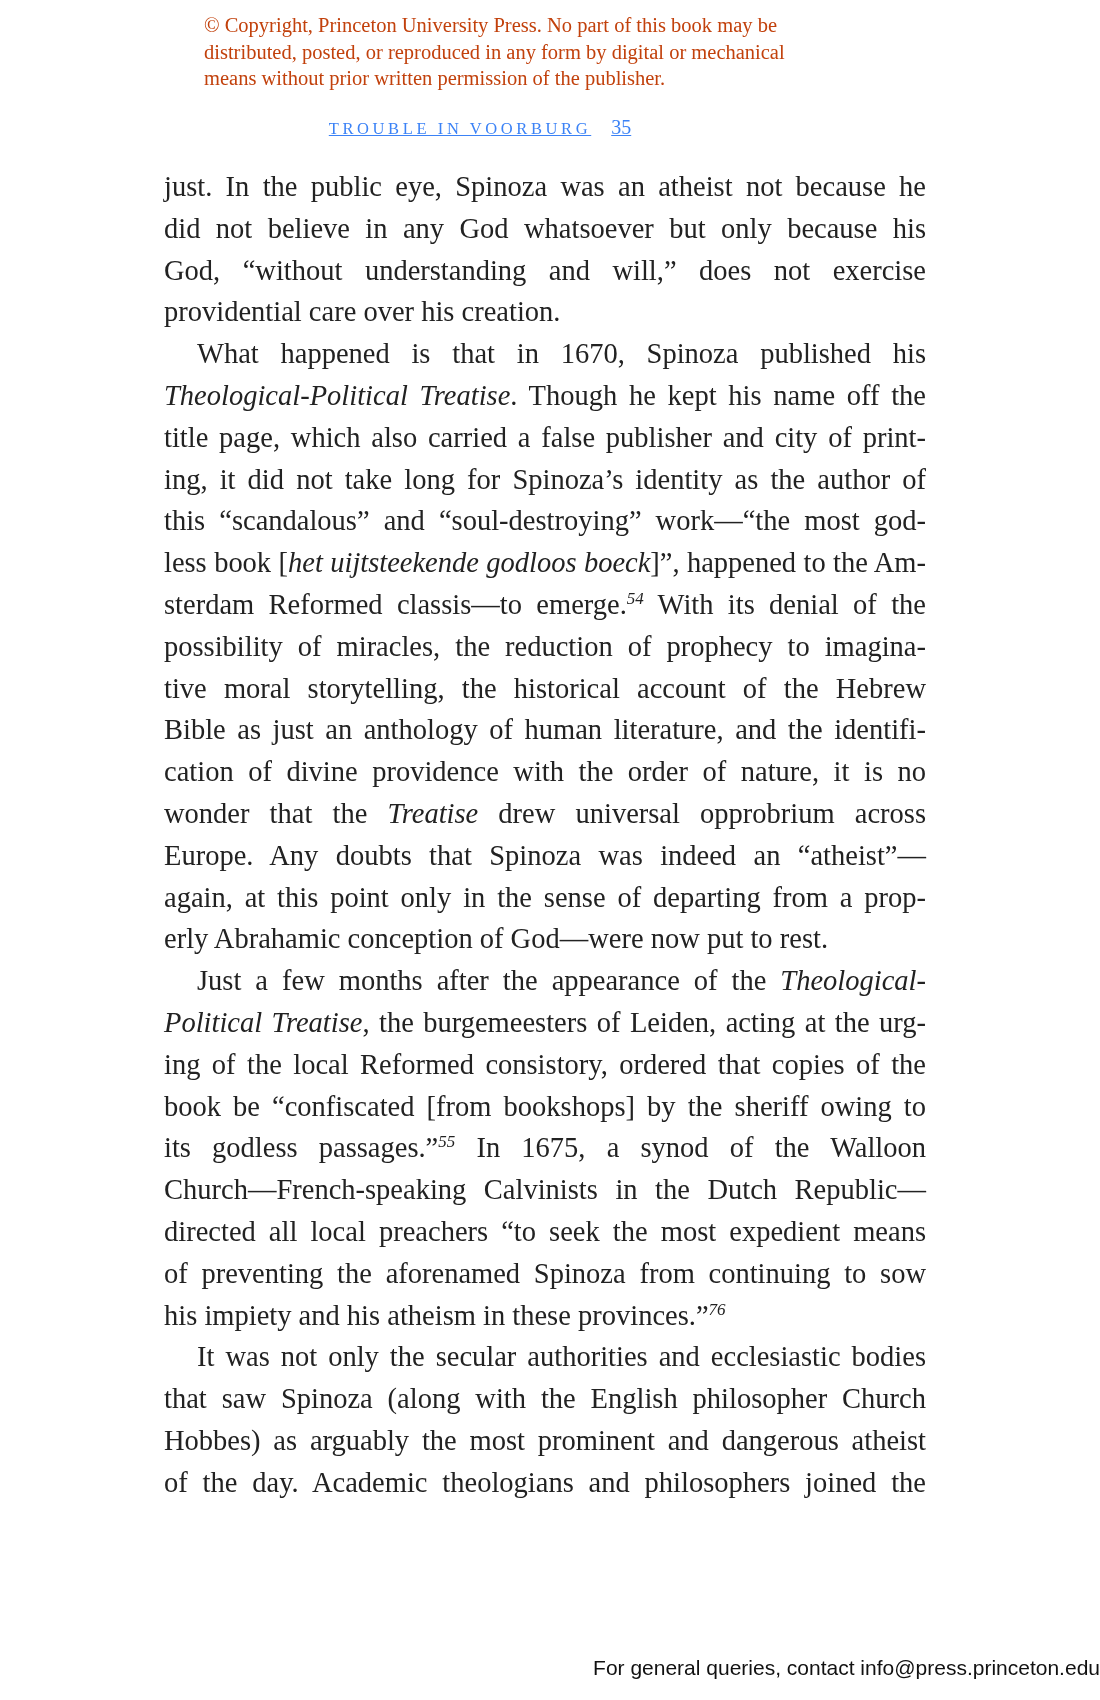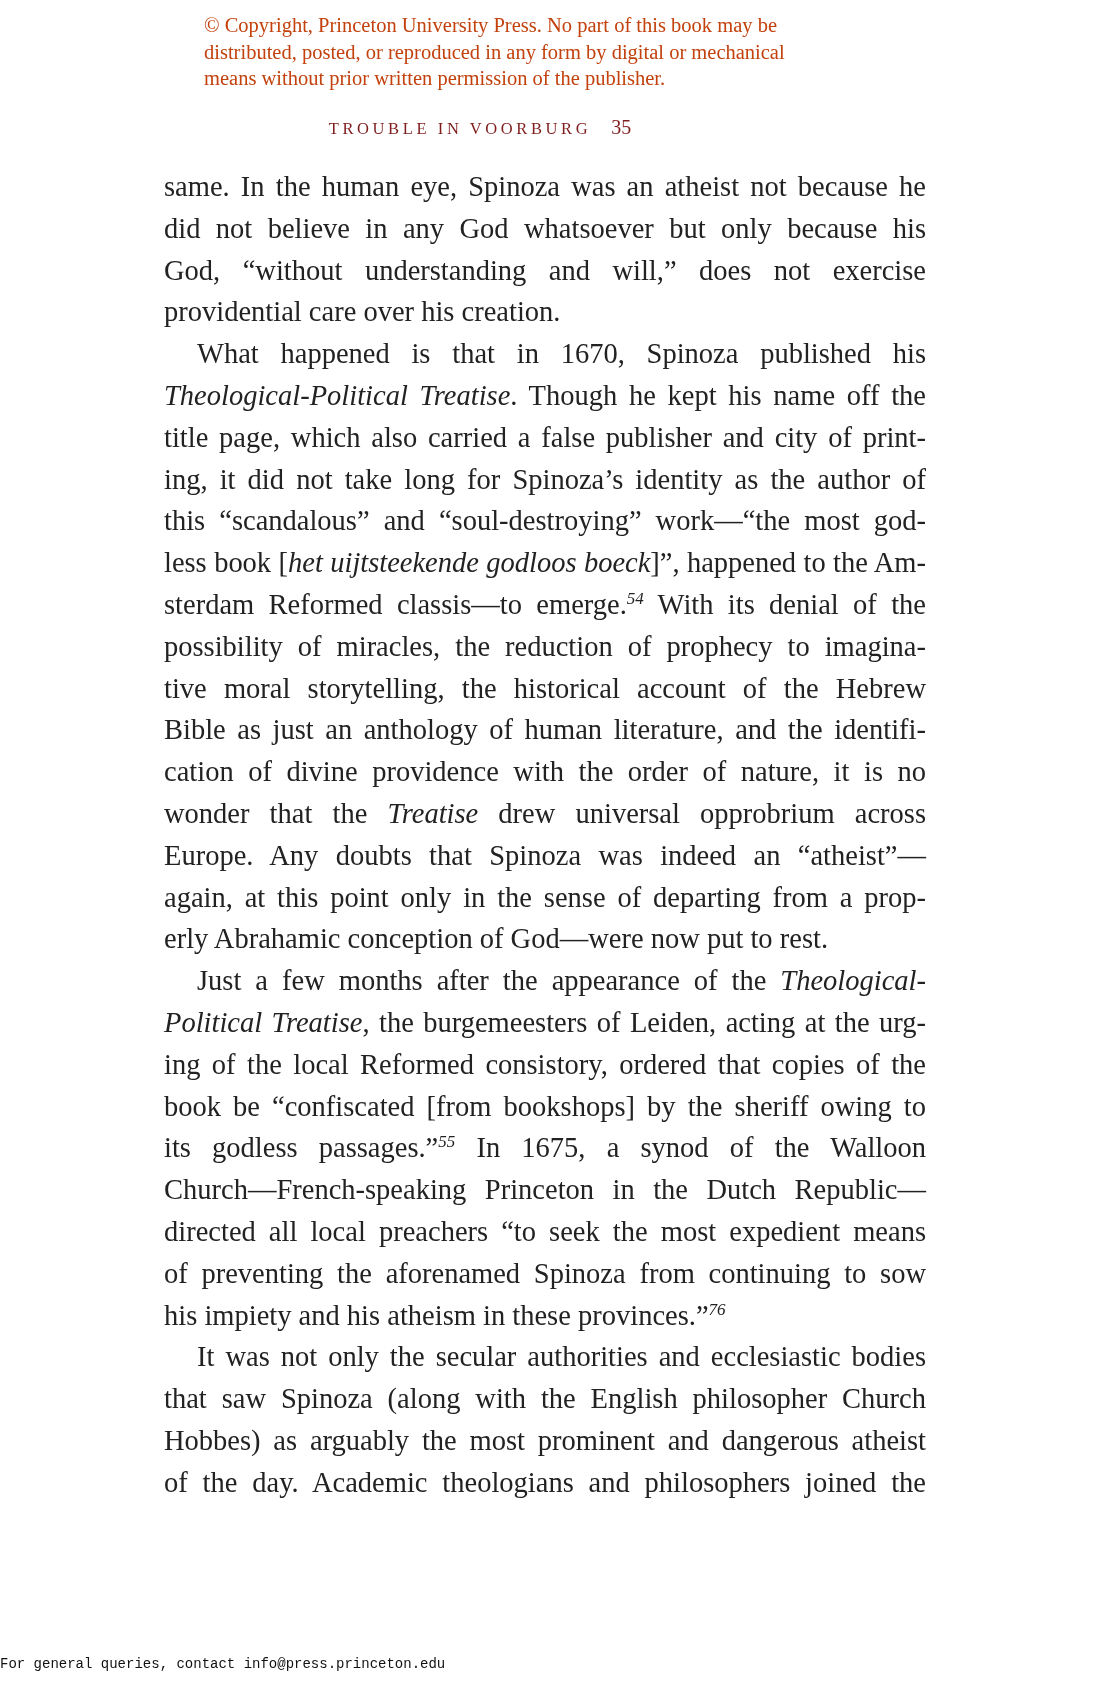--- a/index.html
+++ b/index.html
@@ -5,56 +5,57 @@
   html, body { margin:0; padding:0; background:#ffffff; }
   body { width:1100px; height:1700px; position:relative; overflow:hidden; }
   .copyright {
     position:absolute; left:204px; top:12px; width:720px;
     font-family:Liberation Serif, serif; font-size:20.5px; line-height:26.5px;
     color:#c2410c;
   }
   .running-head {
     position:absolute; left:0; top:116px; width:960px; text-align:center;
     font-family:"Liberation Serif", serif; font-size:16.5px; letter-spacing:3.6px;
-    color:#7f1d1d;
+    color:#3b82f6;
+    text-decoration:underline;
   }
   .running-head .title { text-transform:uppercase; }
   .running-head .pg { margin-left:20px; letter-spacing:0; font-size:20px; }
   .body-text {
     position:absolute; left:164px; top:166px; width:762px;
     font-family:"Liberation Serif", serif; font-size:28.5px; color:#222222;
   }
   .line {
     display:block; height:41.8px; line-height:41.8px; white-space:nowrap;
     text-align:justify; text-align-last:justify;
   }
   .line.last { text-align-last:left; }
   .line.indent { padding-left:33px; }
   .line i { }
   .line sup { font-size:17px; vertical-align:10px; line-height:0;font-style:italic; }
   .footer {
-    position:absolute; left:0; top:1656px; width:1100px; text-align:left;
-    font-family:Liberation Mono, monospace; font-size:14px; color:#111111;
+    position:absolute; left:0; top:1656px; width:1100px; text-align:right;
+    font-family:Liberation Sans, sans-serif; font-size:21px; color:#111111;
   }
 </style>
 </head>
 <body>
 
 <div class="copyright">
   <div>© Copyright, Princeton University Press. No part of this book may be</div>
   <div>distributed, posted, or reproduced in any form by digital or mechanical</div>
   <div>means without prior written permission of the publisher.</div>
 </div>
 
 <div class="running-head">
   <span class="title">Trouble in Voorburg</span><span class="pg">35</span>
 </div>
 
 <div class="body-text">
-  <span class="line"><span>same. In the human eye, Spinoza was an atheist not because he</span></span>
+  <span class="line"><span>just. In the public eye, Spinoza was an atheist not because he</span></span>
   <span class="line"><span>did not believe in any God whatsoever but only because his</span></span>
   <span class="line"><span>God, “without understanding and will,” does not exercise</span></span>
   <span class="line last"><span>providential care over his creation.</span></span>
   <span class="line indent"><span>What happened is that in 1670, Spinoza published his</span></span>
   <span class="line"><i>Theological-Political Treatise</i><span>. Though he kept his name off the</span></span>
   <span class="line"><span>title page, which also carried a false publisher and city of print-</span></span>
   <span class="line"><span>ing, it did not take long for Spinoza’s identity as the author of</span></span>
   <span class="line"><span>this “scandalous” and “soul-destroying” work—“the most god-</span></span>
   <span class="line" style="letter-spacing: -0.0144413px;"><span>less book [</span><i>het uijtsteekende godloos boeck</i><span>]”, happened to the Am-</span></span>
   <span class="line"><span>sterdam Reformed classis—to emerge.</span><sup>54</sup><span> With its denial of the</span></span>
@@ -64,21 +65,21 @@
   <span class="line"><span>cation of divine providence with the order of nature, it is no</span></span>
   <span class="line"><span>wonder that the </span><i>Treatise</i><span> drew universal opprobrium across</span></span>
   <span class="line"><span>Europe. Any doubts that Spinoza was indeed an “atheist”—</span></span>
   <span class="line"><span>again, at this point only in the sense of departing from a prop-</span></span>
   <span class="line last"><span>erly Abrahamic conception of God—were now put to rest.</span></span>
   <span class="line indent"><span>Just a few months after the appearance of the </span><i>Theological-</i></span>
   <span class="line" style="word-spacing: 0.00173611px;"><i>Political Treatise</i><span>, the burgemeesters of Leiden, acting at the urg-</span></span>
   <span class="line"><span>ing of the local Reformed consistory, ordered that copies of the</span></span>
   <span class="line"><span>book be “confiscated [from bookshops] by the sheriff owing to</span></span>
   <span class="line"><span>its godless passages.”</span><sup>55</sup><span> In 1675, a synod of the Walloon</span></span>
-  <span class="line"><span>Church—French-speaking Princeton in the Dutch Republic—</span></span>
+  <span class="line"><span>Church—French-speaking Calvinists in the Dutch Republic—</span></span>
   <span class="line"><span>directed all local preachers “to seek the most expedient means</span></span>
   <span class="line"><span>of preventing the aforenamed Spinoza from continuing to sow</span></span>
   <span class="line last"><span>his impiety and his atheism in these provinces.”</span><sup>76</sup></span>
   <span class="line indent"><span>It was not only the secular authorities and ecclesiastic bodies</span></span>
   <span class="line"><span>that saw Spinoza (along with the English philosopher Church</span></span>
   <span class="line"><span>Hobbes) as arguably the most prominent and dangerous atheist</span></span>
   <span class="line"><span>of the day. Academic theologians and philosophers joined the</span></span>
 </div>
 
 <div class="footer">For general queries, contact info@press.princeton.edu</div>

